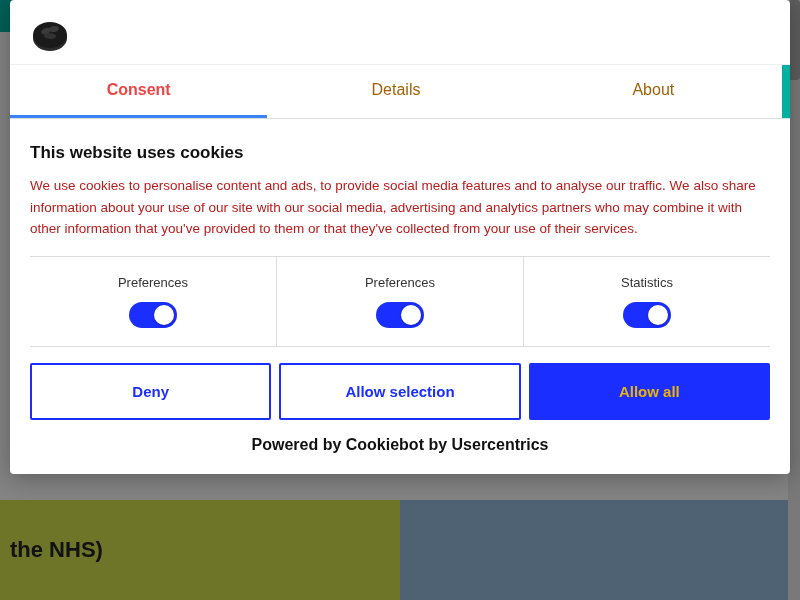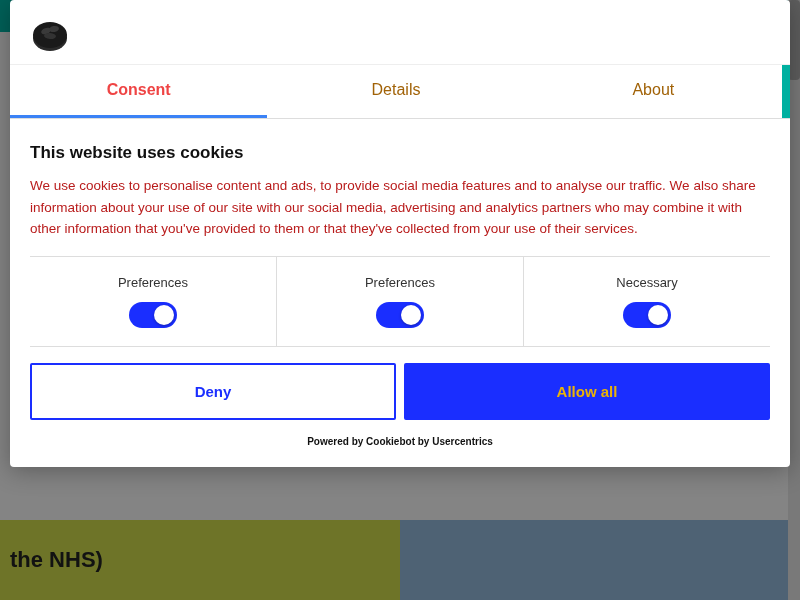--- a/index.html
+++ b/index.html
@@ -209,37 +209,37 @@
       margin-right: 0;
     }
 
     .btn.primary {
       background: #1a2eff;
       color: #eab308;
     }
 
     .powered-by {
       text-align: center;
-      font-size: 10px;
+      font-size: 16px;
       color: #555;
       padding: 8px 0 4px 0;
     }
 
     .powered-by span {
       font-weight: bold;
       color: #111;
     }
 
     
     .bg-content {
       position: absolute;
       bottom: 0;
       left: 0;
       width: 800px;
-      height: 80px;
+      height: 100px;
       display: flex;
     }
 
     .bg-block-1 {
       flex: 1;
       background: #c8d44a;
       display: flex;
       align-items: center;
       padding: 10px;
     }
@@ -351,31 +351,32 @@
 
         <div class="toggle-cell">
           <span class="toggle-label">Preferences</span>
           <div class="toggle-switch">
             <div class="toggle-track on"></div>
             <div class="toggle-thumb on"></div>
           </div>
         </div>
 
         <div class="toggle-cell">
-          <span class="toggle-label">Necessary</span>
+          <span class="toggle-label">Statistics</span>
           <div class="toggle-switch">
             <div class="toggle-track on"></div>
             <div class="toggle-thumb on"></div>
           </div>
         </div>
 
       </div>
 
       <div class="buttons-row">
         <button class="btn">Deny</button>
+        <button class="btn">Allow selection</button>
         <button class="btn primary">Allow all</button>
       </div>
 
       <div class="powered-by">
         <span>Powered by </span><span>Cookiebot by Usercentrics</span>
       </div>
 
     </div>
   </div>
 </div>

